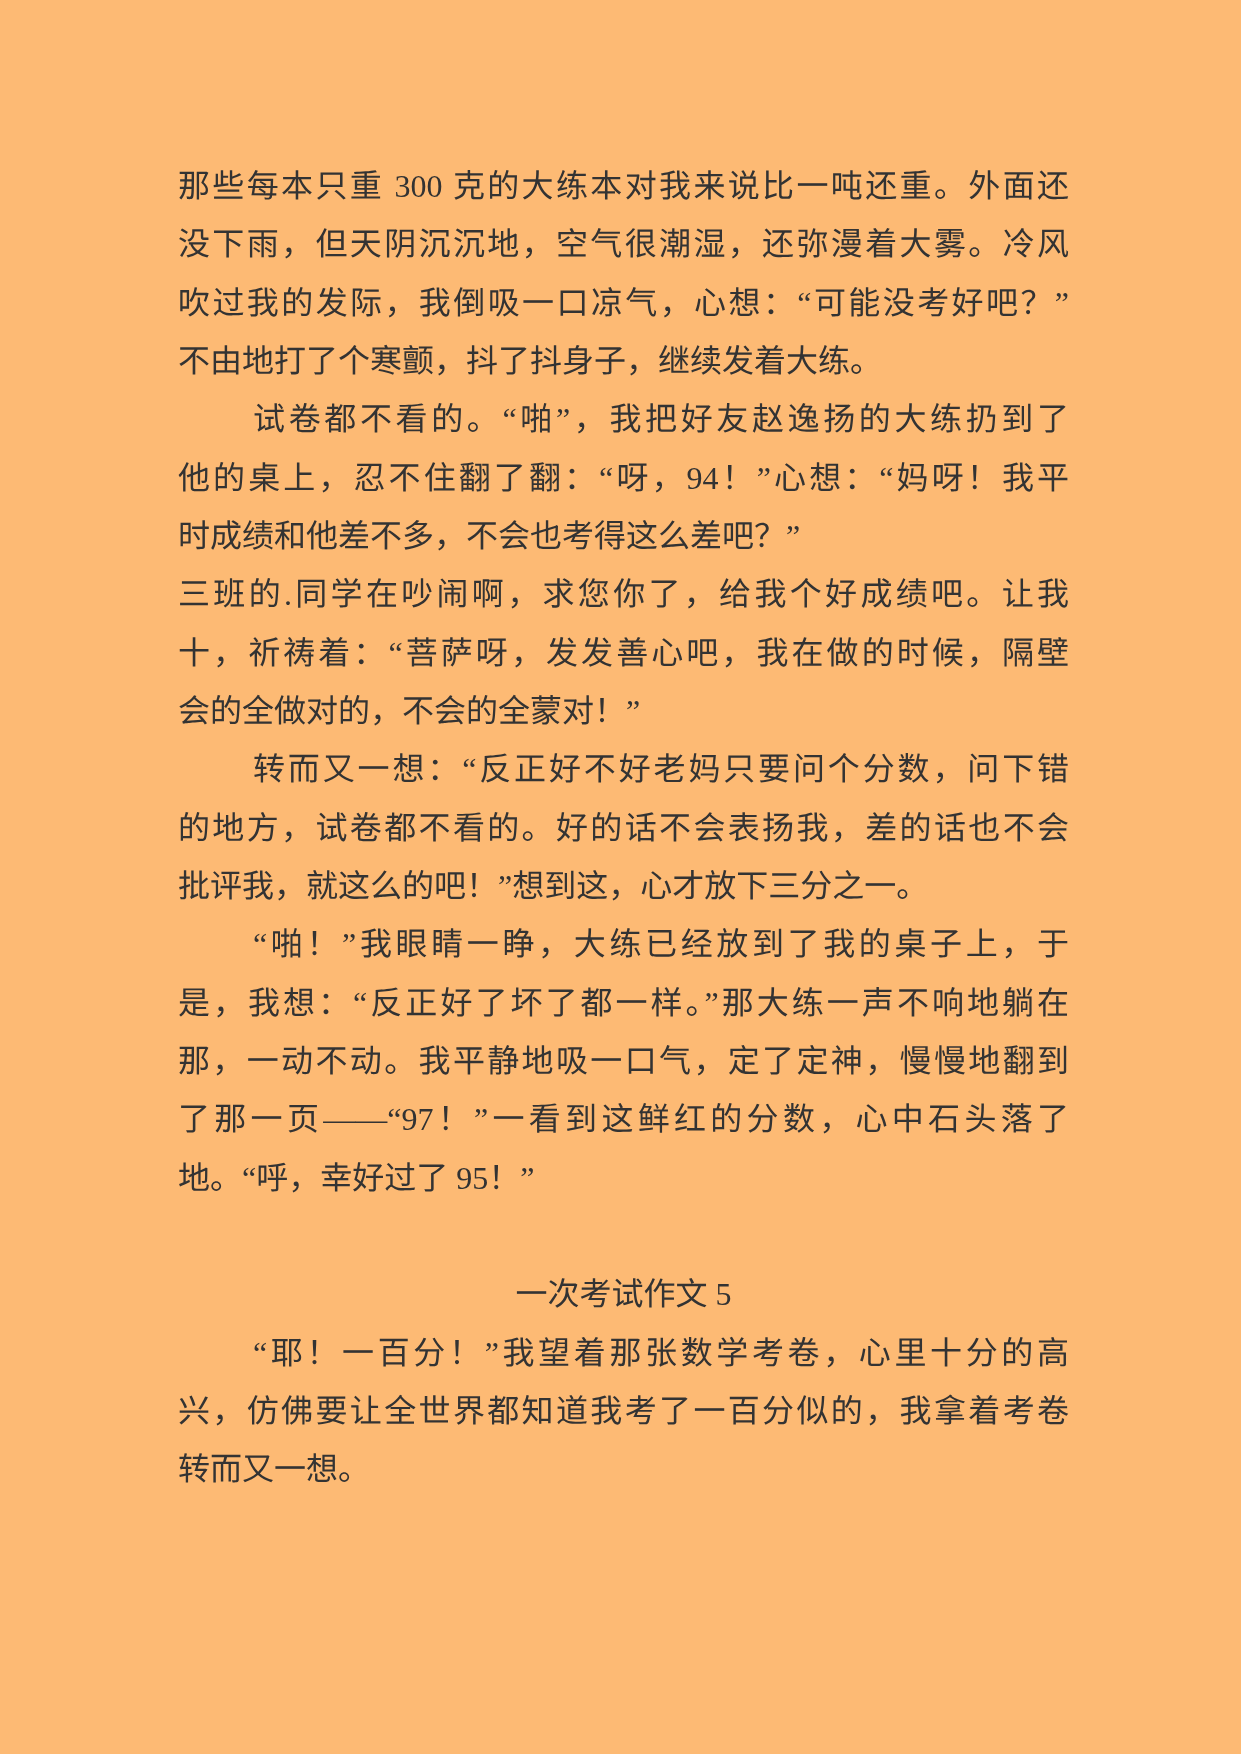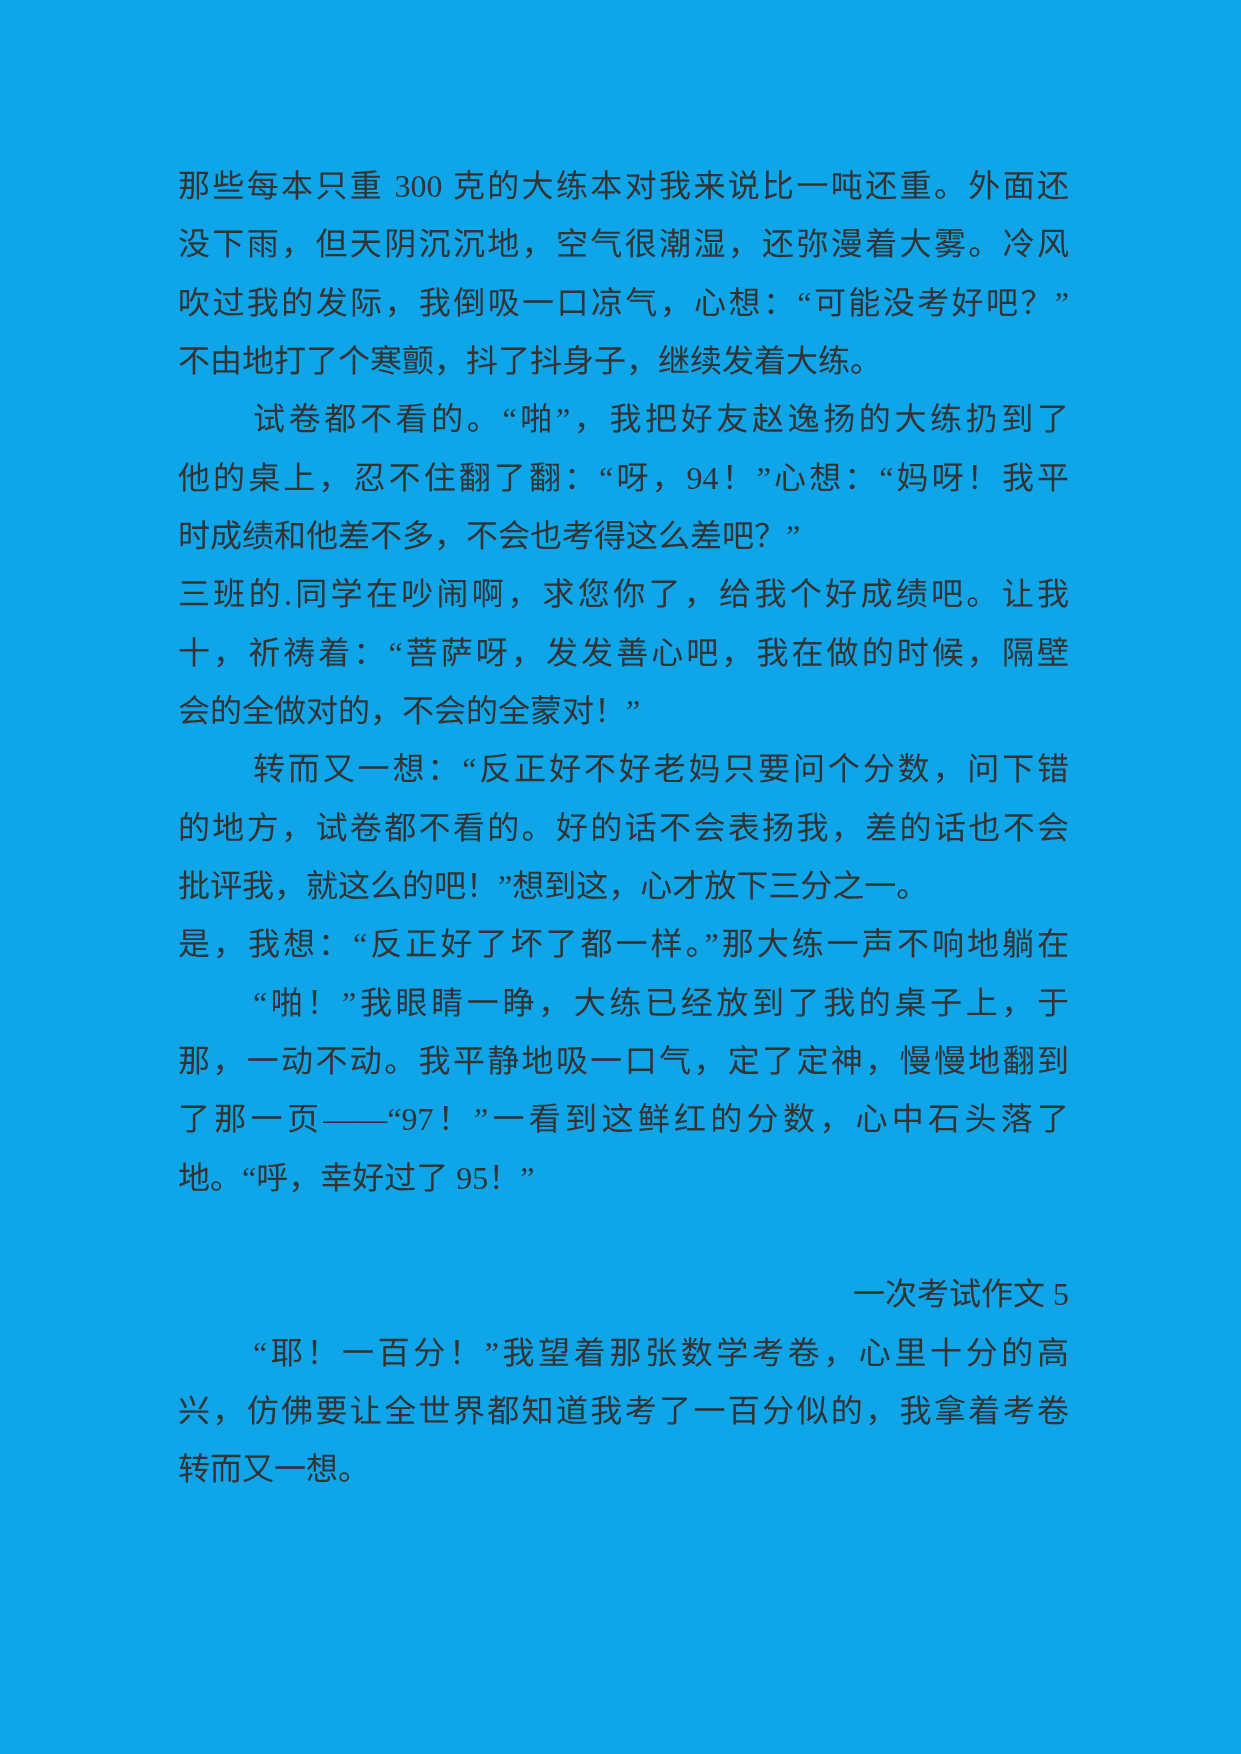--- a/index.html
+++ b/index.html
@@ -4,21 +4,21 @@
 <style>
   html, body {
     margin: 0;
     padding: 0;
     background: #ffffff;
   }
   .page {
     position: relative;
     width: 1241px;
     height: 1754px;
-    background: #0ea5e9;
+    background: #fdba74;
     overflow: hidden;
     font-family: "Liberation Serif", "DejaVu Serif", serif;
     color: #333333;
   }
   .text-column {
     position: absolute;
     top: 157px;
     left: 178px;
     width: 891px;
   }
@@ -35,21 +35,21 @@
   }
   
   .line.fill {
     text-align: justify;
     text-align-last: justify;
     text-justify: distribute;
     text-justify: inter-character;
   }
   
   .line.indent { padding-left: 75px; }
-  .block.heading .line { text-align: right; }
+  .block.heading .line { text-align: center; }
 </style>
 </head>
 <body>
 
 <div class="page">
   <div class="text-column">
       <div class="block paragraph">
         <div class="line fill">那些每本只重 300 克的大练本对我来说比一吨还重。外面还</div>
         <div class="line fill">没下雨，但天阴沉沉地，空气很潮湿，还弥漫着大雾。冷风</div>
         <div class="line fill">吹过我的发际，我倒吸一口凉气，心想：“可能没考好吧？”</div>
@@ -64,22 +64,22 @@
         <div class="line fill">三班的.同学在吵闹啊，求您你了，给我个好成绩吧。让我</div>
         <div class="line fill">十，祈祷着：“菩萨呀，发发善心吧，我在做的时候，隔壁</div>
         <div class="line">会的全做对的，不会的全蒙对！”</div>
       </div>
       <div class="block paragraph">
         <div class="line fill indent">转而又一想：“反正好不好老妈只要问个分数，问下错</div>
         <div class="line fill">的地方，试卷都不看的。好的话不会表扬我，差的话也不会</div>
         <div class="line">批评我，就这么的吧！”想到这，心才放下三分之一。</div>
       </div>
       <div class="block paragraph">
+        <div class="line fill indent">“啪！”我眼睛一睁，大练已经放到了我的桌子上，于</div>
         <div class="line fill">是，我想：“反正好了坏了都一样。”那大练一声不响地躺在</div>
-        <div class="line fill indent">“啪！”我眼睛一睁，大练已经放到了我的桌子上，于</div>
         <div class="line fill">那，一动不动。我平静地吸一口气，定了定神，慢慢地翻到</div>
         <div class="line fill">了那一页——“97！”一看到这鲜红的分数，心中石头落了</div>
         <div class="line">地。“呼，幸好过了 95！”</div>
       </div>
       <div class="block spacer"></div>
       <div class="block heading">
         <div class="line">一次考试作文 5</div>
       </div>
       <div class="block paragraph">
         <div class="line fill indent">“耶！一百分！”我望着那张数学考卷，心里十分的高</div>

